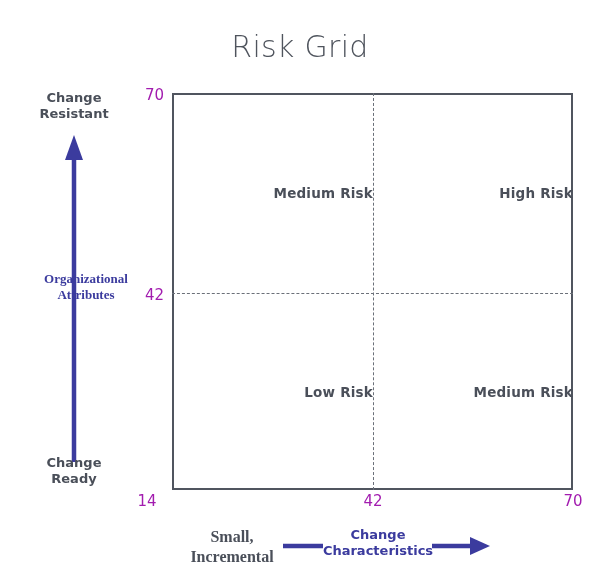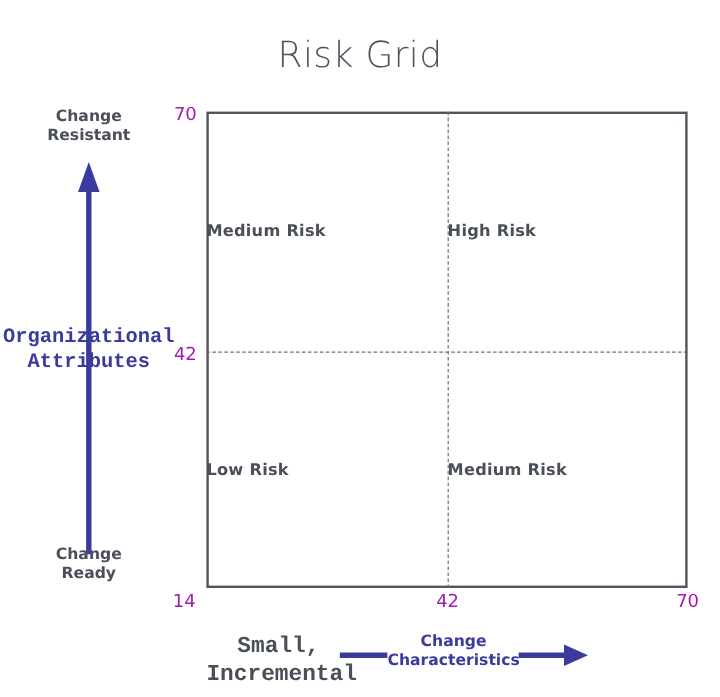--- a/index.html
+++ b/index.html
@@ -67,85 +67,85 @@
     border-top: 1.5px dashed #6b7079;
   }
 
   
   .quad-label {
     position: absolute;
     font-family: "DejaVu Sans", sans-serif;
     font-size: 13.5px;
     font-weight: bold;
     color: #4a4f59;
-    text-align: left;
+    text-align: right;
     white-space: nowrap;
     letter-spacing: 0.2px;
   }
   .quad-tl { left: 172px; width: 201px; top: 185px; }
   .quad-tr { left: 373px; width: 200px; top: 185px; }
   .quad-bl { left: 172px; width: 201px; top: 384px; }
   .quad-br { left: 373px; width: 200px; top: 384px; }
 
   
   .tick {
     position: absolute;
     font-family: "DejaVu Sans", sans-serif;
     font-size: 15px;
     font-weight: 400;
     color: #a21caf;
     white-space: nowrap;
   }
   .tick-y70 { left: 118px; top: 86px; width: 46px; text-align: right; }
   .tick-y42 { left: 118px; top: 286px; width: 46px; text-align: right; }
-  .tick-x14 { left: 144px; top: 492px; width: 30px; }
+  .tick-x14 { left: 132px; top: 492px; width: 30px; text-align: center; }
   .tick-x42 { left: 358px; top: 492px; width: 30px; text-align: center; }
   .tick-x70 { left: 558px; top: 492px; width: 30px; text-align: center; }
 
   
   .y-cap {
     position: absolute;
     font-family: "DejaVu Sans", sans-serif;
     font-size: 13px;
     font-weight: bold;
     color: #4a4f59;
     text-align: center;
     line-height: 1.25;
     white-space: pre-line;
   }
   .y-cap-top { left: 4px; top: 90px; width: 140px; }
   .y-cap-bottom { left: 4px; top: 455px; width: 140px; }
 
   .y-axis-title {
     position: absolute;
-    left: 0px;
+    left: 12px;
     top: 271px;
     width: 148px;
     text-align: center;
-    font-family: Liberation Mono, monospace;
-    font-size: 17px;
+    font-family: Liberation Serif, serif;
+    font-size: 13px;
     font-weight: bold;
     color: #3b3b9e;
     line-height: 1.25;
     white-space: pre-line;
   }
 
   .y-arrow-svg {
     position: absolute;
     left: 56px;
     top: 132px;
     width: 36px;
     height: 330px;
   }
 
   
   .x-cap {
     position: absolute;
-    font-family: Liberation Mono, monospace;
-    font-size: 19px;
+    font-family: Liberation Serif, serif;
+    font-size: 16px;
     font-weight: bold;
     color: #4a4f59;
     text-align: center;
     line-height: 1.25;
     white-space: pre-line;
     top: 527px;
   }
   .x-cap-left { left: 172px; width: 120px; }
   .x-cap-right { left: 490px; width: 110px; }
 

